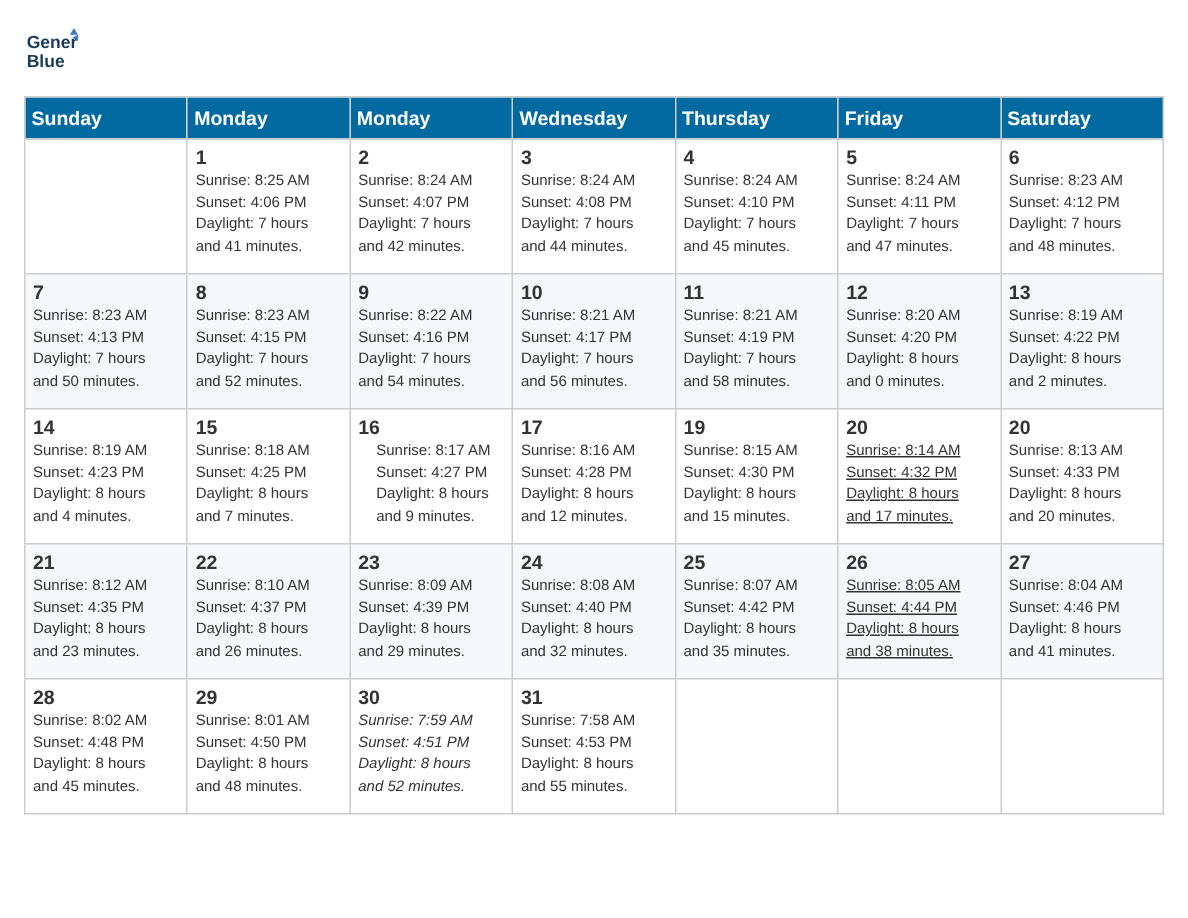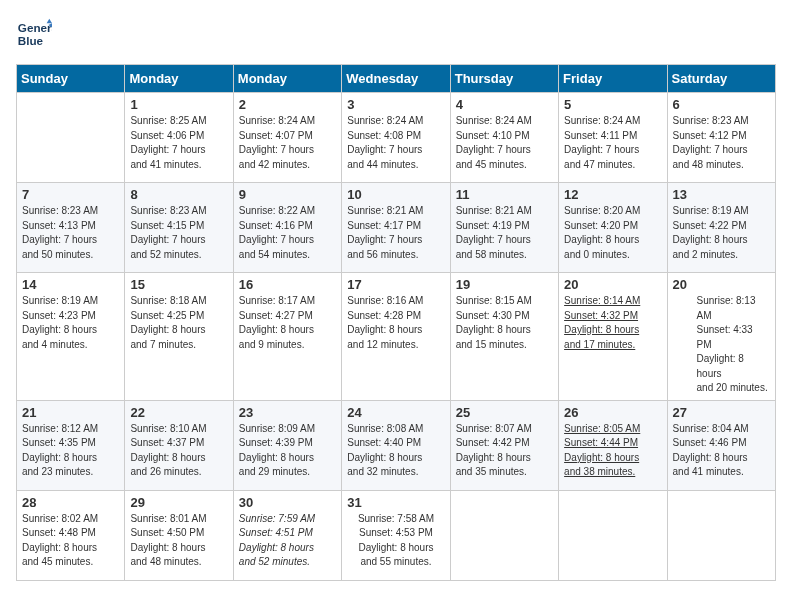--- a/index.html
+++ b/index.html
@@ -212,21 +212,21 @@
         </td>
         <td>
           <span class="day-num">15</span>
           <div class="day-info" style="white-space: pre-line;">Sunrise: 8:18 AM
 Sunset: 4:25 PM
 Daylight: 8 hours
 and 7 minutes.</div>
         </td>
         <td>
           <span class="day-num">16</span>
-          <div class="day-info" style="white-space: pre-line;">Sunrise: 8:17 AM
+          <div class="day-info" style="white-space: pre-line; margin-left: 12px;">Sunrise: 8:17 AM
 Sunset: 4:27 PM
 Daylight: 8 hours
 and 9 minutes.</div>
         </td>
         <td>
           <span class="day-num">17</span>
           <div class="day-info" style="white-space: pre-line;">Sunrise: 8:16 AM
 Sunset: 4:28 PM
 Daylight: 8 hours
 and 12 minutes.</div>
@@ -240,21 +240,21 @@
         </td>
         <td>
           <span class="day-num">20</span>
           <div class="day-info" style="white-space: pre-line; text-decoration: underline;">Sunrise: 8:14 AM
 Sunset: 4:32 PM
 Daylight: 8 hours
 and 17 minutes.</div>
         </td>
         <td>
           <span class="day-num">20</span>
-          <div class="day-info" style="white-space: pre-line; margin-left: 24px;">Sunrise: 8:13 AM
+          <div class="day-info" style="white-space: pre-line;">Sunrise: 8:13 AM
 Sunset: 4:33 PM
 Daylight: 8 hours
 and 20 minutes.</div>
         </td>
       </tr>
       <tr>
         <td>
           <span class="day-num">21</span>
           <div class="day-info" style="white-space: pre-line;">Sunrise: 8:12 AM
 Sunset: 4:35 PM
@@ -321,21 +321,21 @@
         </td>
         <td>
           <span class="day-num">30</span>
           <div class="day-info" style="white-space: pre-line; font-style: italic;">Sunrise: 7:59 AM
 Sunset: 4:51 PM
 Daylight: 8 hours
 and 52 minutes.</div>
         </td>
         <td>
           <span class="day-num">31</span>
-          <div class="day-info" style="white-space: pre-line; text-align: center;">Sunrise: 7:58 AM
+          <div class="day-info" style="white-space: pre-line;">Sunrise: 7:58 AM
 Sunset: 4:53 PM
 Daylight: 8 hours
 and 55 minutes.</div>
         </td>
         <td></td>
         <td></td>
         <td></td>
       </tr>
     </tbody>
 </table>

